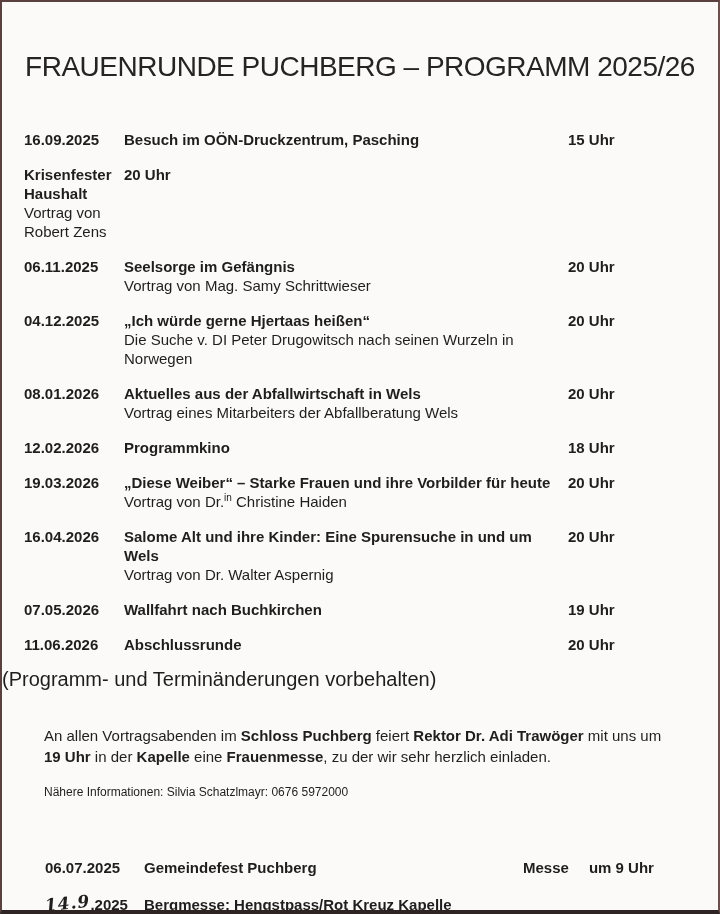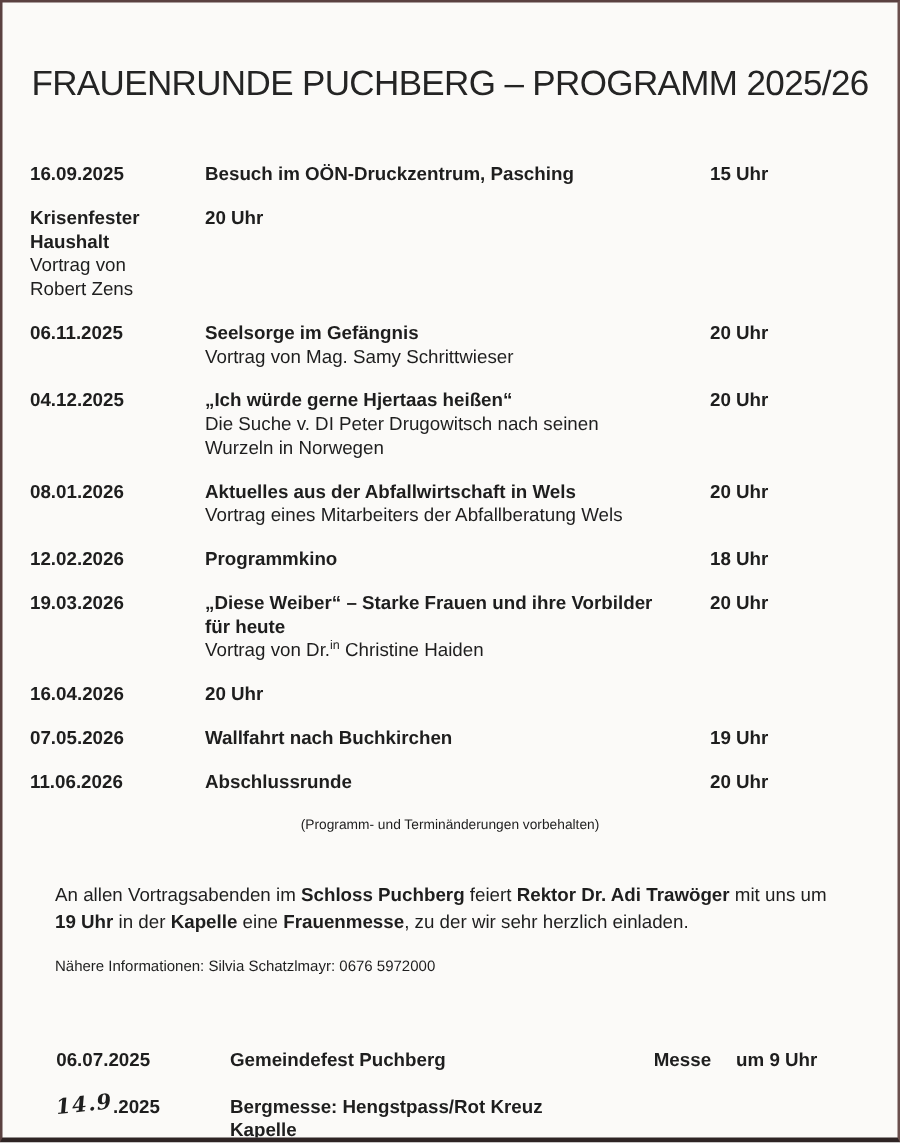--- a/index.html
+++ b/index.html
@@ -33,38 +33,36 @@
   .events {
     margin-top: 48px;
   }
   .event-row {
     display: grid;
     grid-template-columns: 100px 1fr 130px;
     padding: 0 20px 0 22px;
     margin-bottom: 16px;
     font-size: 15px;
     line-height: 19px;
-    gap: 40px;
   }
   .event-date { font-weight: bold; white-space: nowrap; }
   .event-title { font-weight: bold; }
   .event-subtitle { font-weight: normal; }
   .event-time {
     font-weight: bold;
     white-space: nowrap;
   }
   .event-time .time-label { margin-right: 20px; }
   sup.title-sup {
     font-size: 10px;
     line-height: 0;
     vertical-align: super;
   }
   .disclaimer {
-    text-align: center;
-    font-size: 11px;
+    font-size: 20px;
     line-height: 19px;
     margin-top: 14px;
   }
   .invitation {
     margin: 36px 56px 0 42px;
     max-width: 624px;
     font-size: 15px;
     line-height: 21px;
   }
   .contact {
@@ -147,20 +145,24 @@
       <div class="event-row">
         <div class="event-date">19.03.2026</div>
         <div class="event-main">
           <div class="event-title">„Diese Weiber“ – Starke Frauen und ihre Vorbilder für heute</div>
           <div class="event-subtitle"><span>Vortrag von Dr.</span><sup class="title-sup">in</sup><span> Christine Haiden</span></div>
         </div>
         <div class="event-time"><span>20 Uhr</span></div>
       </div>
       <div class="event-row">
         <div class="event-date">16.04.2026</div>
+        <div class="event-main">
+          <div class="event-title">Salome Alt und ihre Kinder: Eine Spurensuche in und um Wels</div>
+          <div class="event-subtitle">Vortrag von Dr. Walter Aspernig</div>
+        </div>
         <div class="event-time"><span>20 Uhr</span></div>
       </div>
       <div class="event-row">
         <div class="event-date">07.05.2026</div>
         <div class="event-main">
           <div class="event-title">Wallfahrt nach Buchkirchen</div>
         </div>
         <div class="event-time"><span>19 Uhr</span></div>
       </div>
       <div class="event-row">

